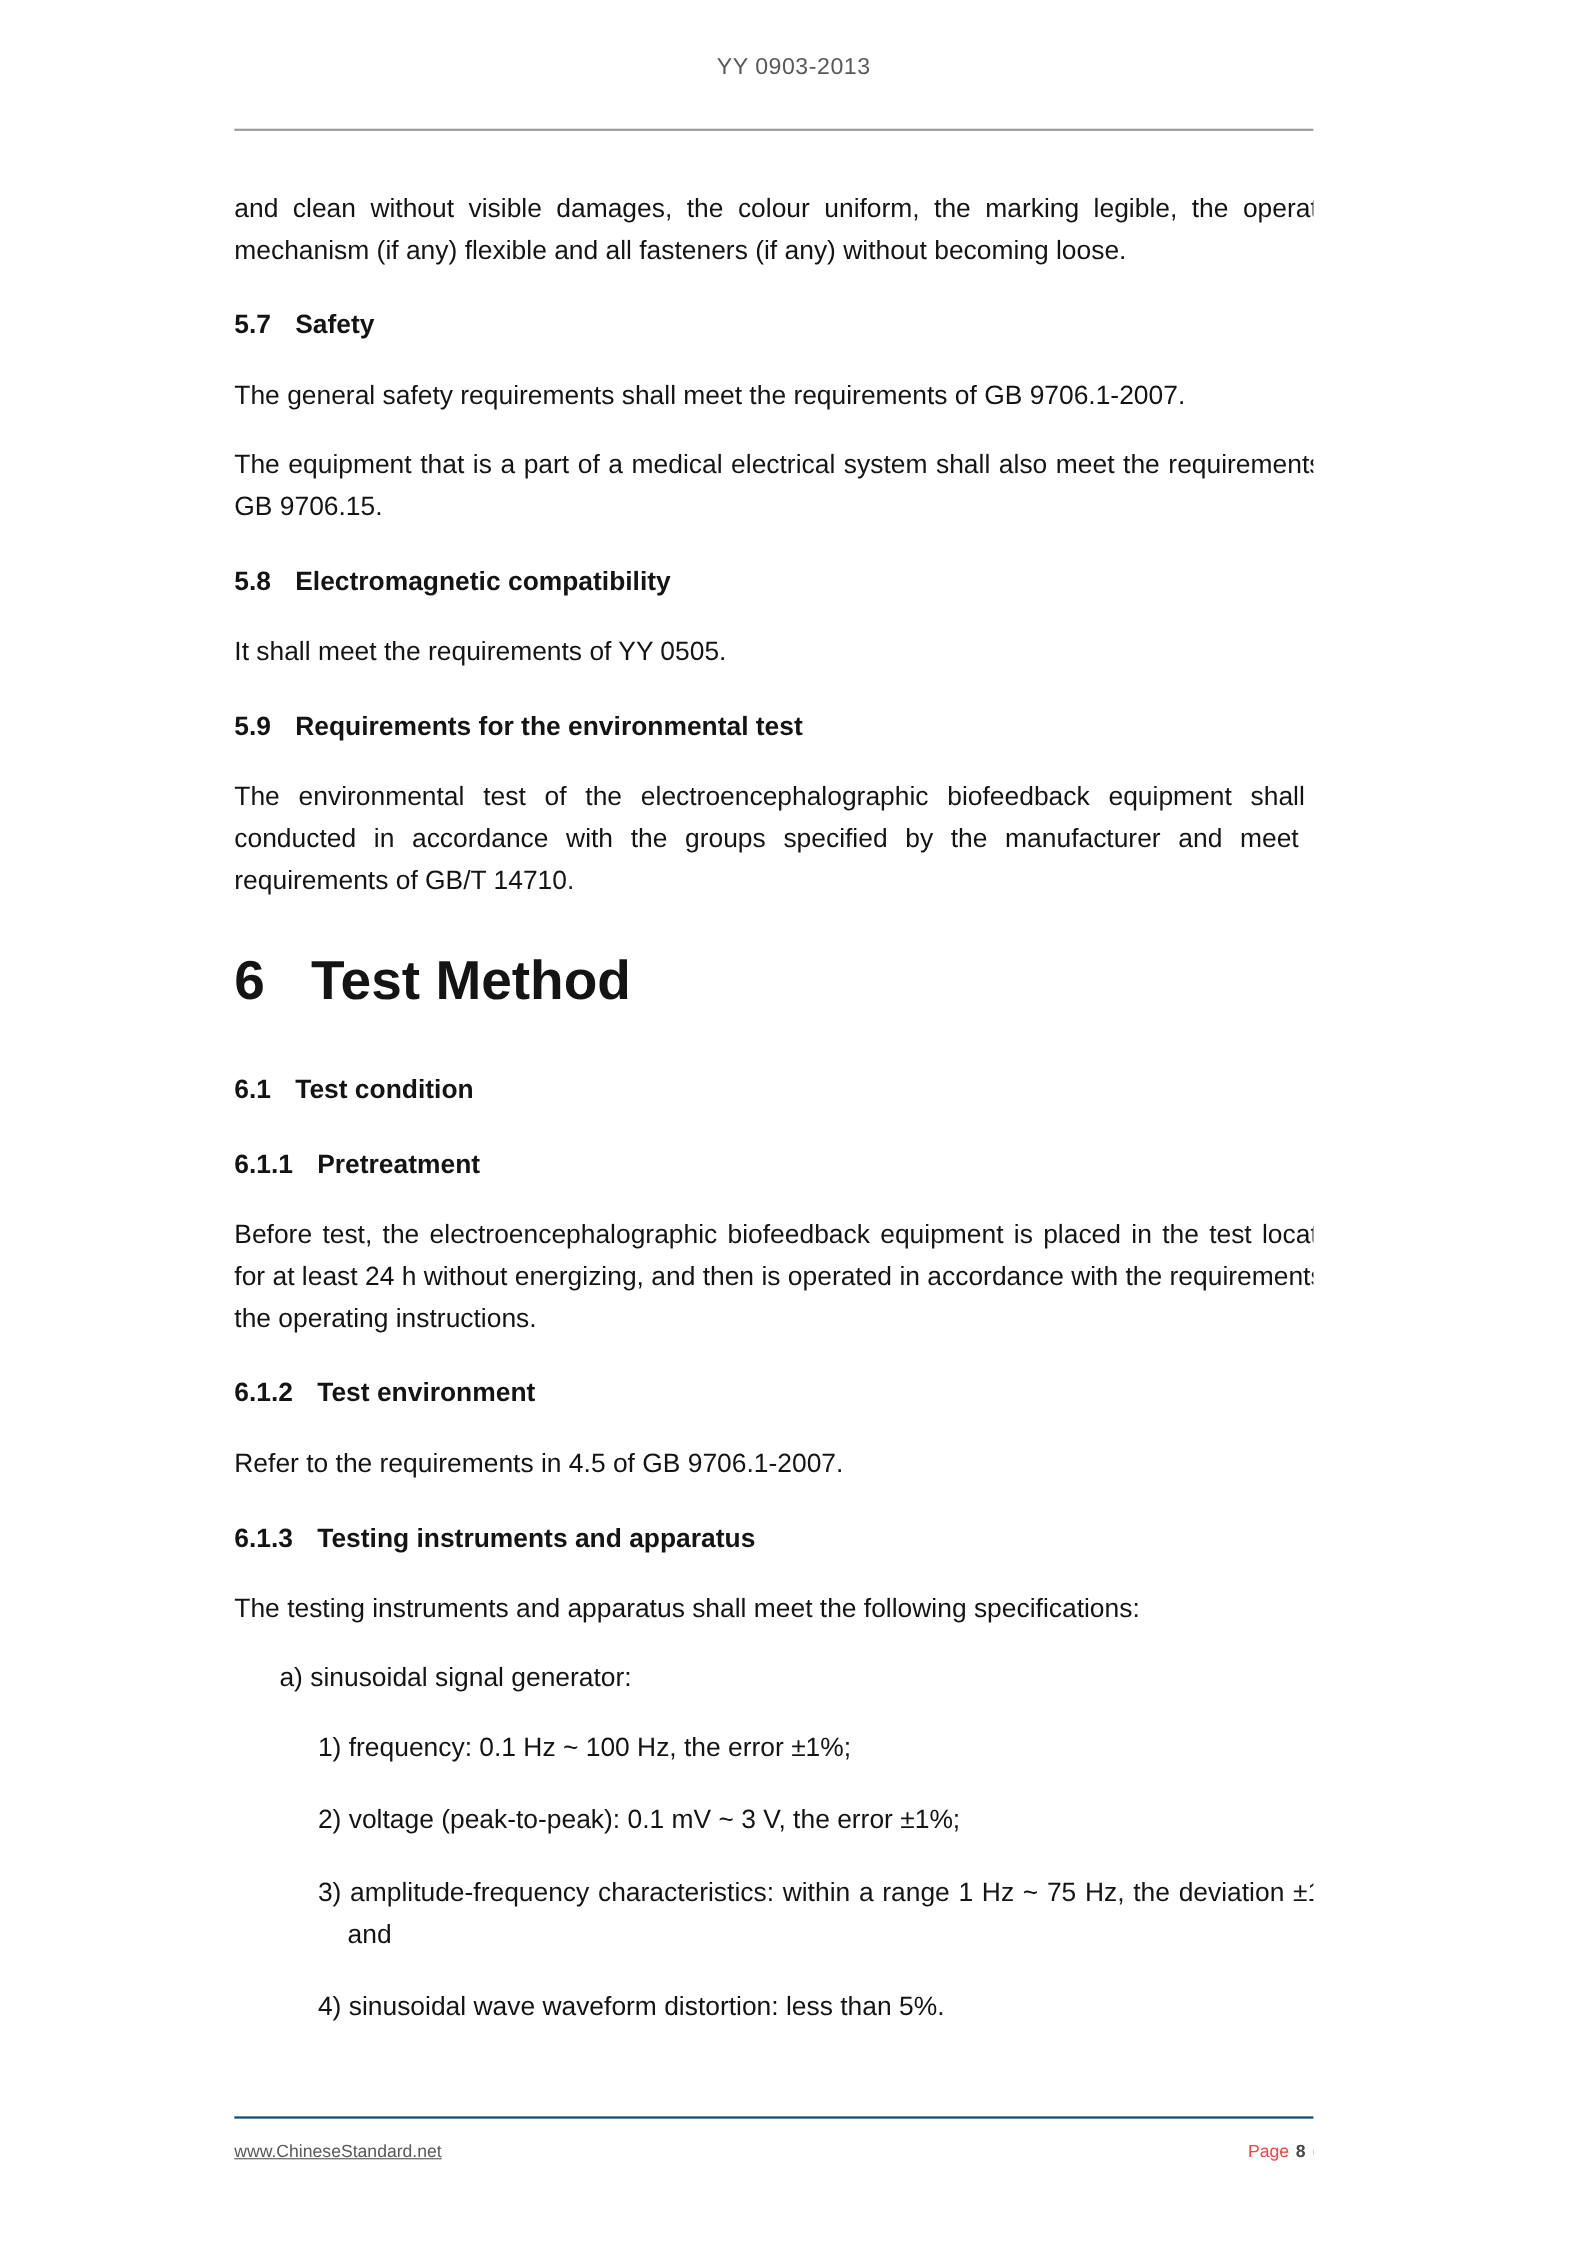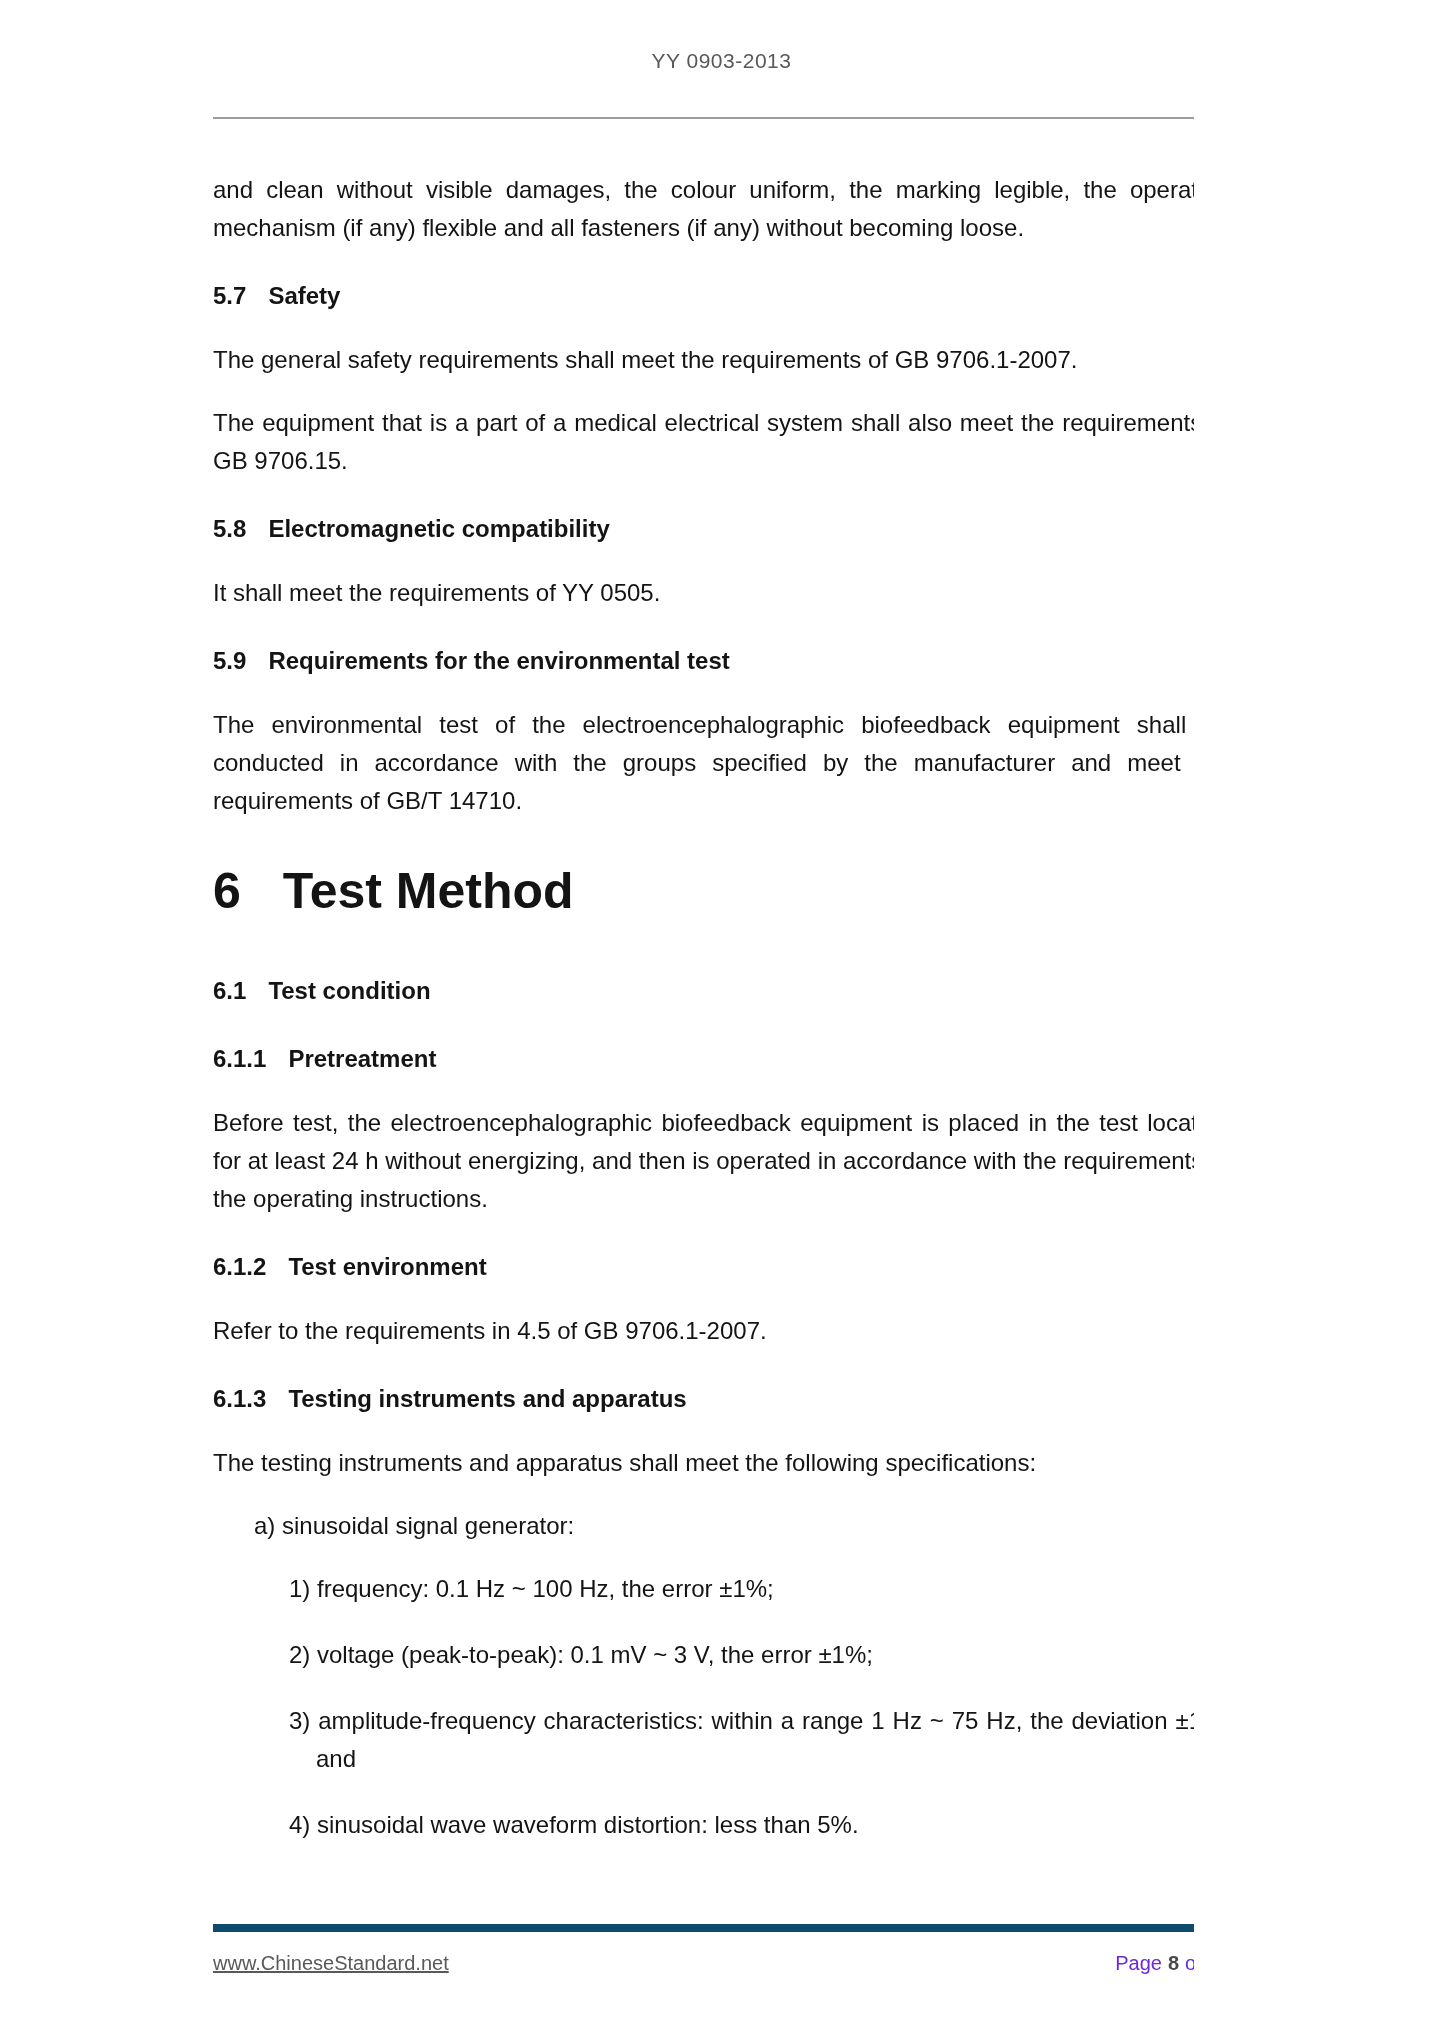--- a/index.html
+++ b/index.html
@@ -55,35 +55,35 @@
     margin: 0 0 28px 0;
     padding-left: 103px;
     text-indent: -27px;
     text-align: justify;
   }
   .sub-item.last { margin-bottom: 0; }
   
   .footer {
     position: absolute;
     top: 1924px; left: 213px; width: 1017px;
-    border-top: 8px solid #0c4a6e;
+    border-top: 2px solid #0c4a6e;
     padding-top: 16px;
     display: flex;
     justify-content: space-between;
     align-items: flex-end;
-    font-size: 20px;
+    font-size: 16px;
     line-height: 30px;
     color: #595959;
   }
   .footer-link {
     color: #595959;
     text-decoration: underline;
     cursor: pointer;
   }
-  .page-indicator span { color: #6d28d9; }
+  .page-indicator span { color: #ef4444; }
   .page-indicator .num { font-weight: bold; color: #4a4a4a; }
   .page-indicator .sep { display: inline-block; width: 6px; }
 </style>
 </head>
 <body>
 
 <div class="page">
 
   <div class="header">
     <span class="header-title">YY 0903-2013</span>

